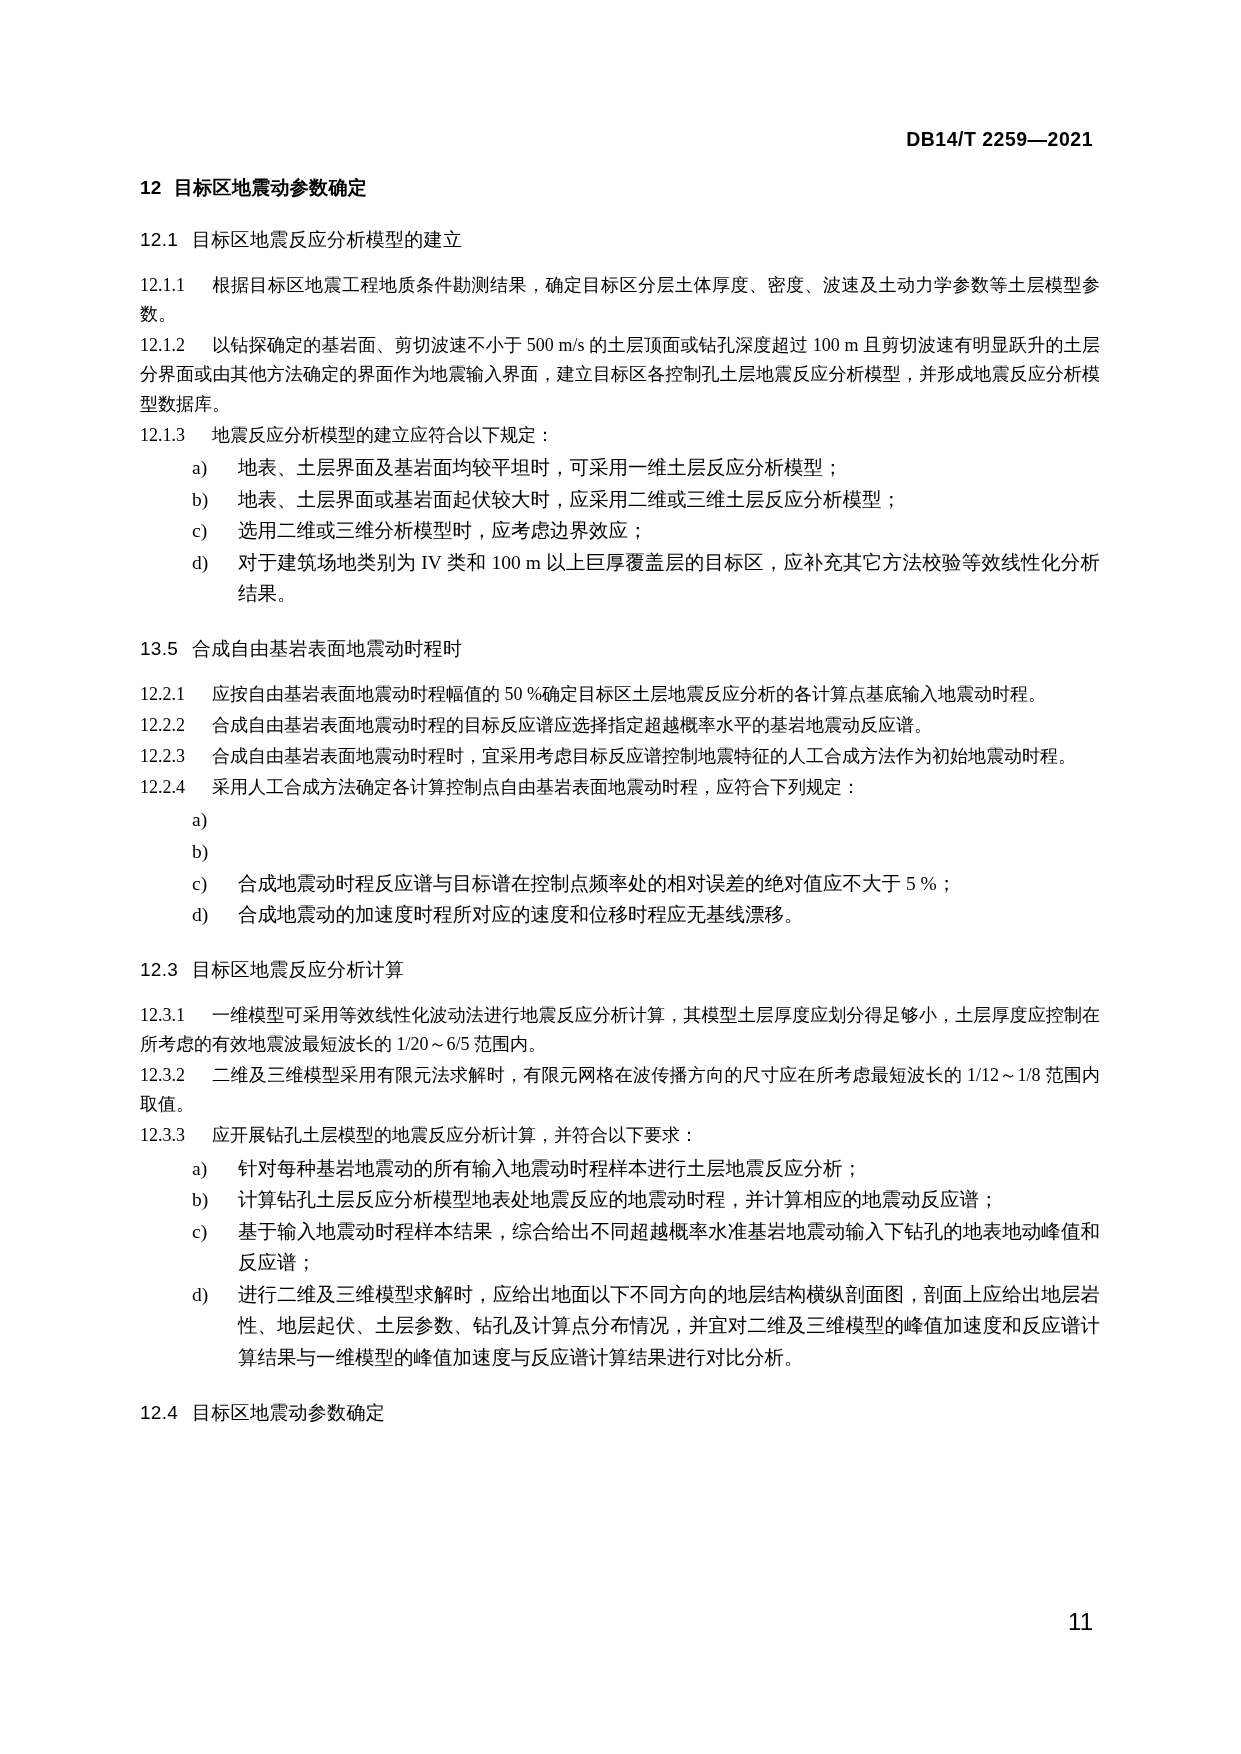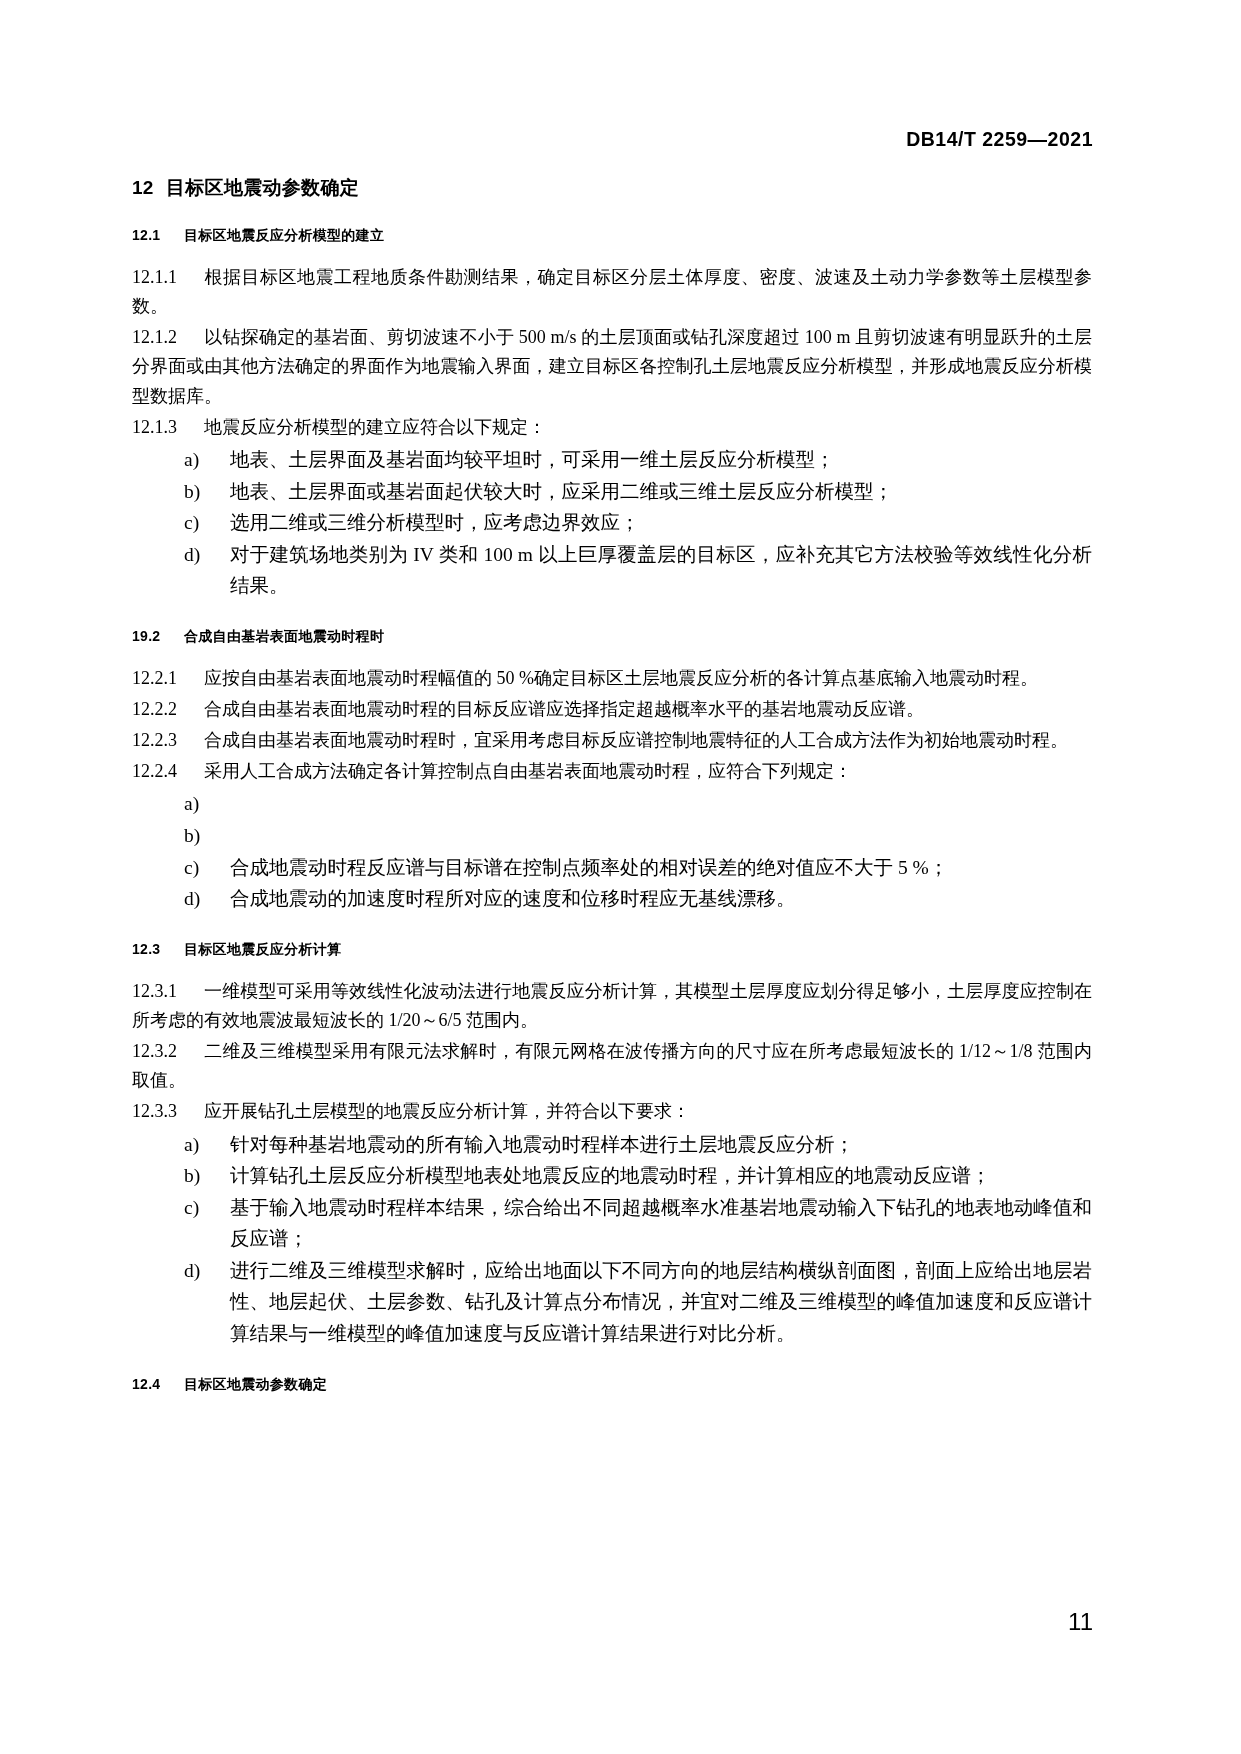--- a/index.html
+++ b/index.html
@@ -26,35 +26,35 @@
     top: 128px;
     right: 148px;
     font-family: "Liberation Sans", sans-serif;
     font-size: 19.5px;
     font-weight: bold;
     letter-spacing: 0.5px;
   }
   .content {
     position: absolute;
     top: 175px;
-    left: 132px;
+    left: 140px;
     width: 960px;
   }
   .h1 {
     font-family: "Liberation Sans", sans-serif;
     font-size: 19px;
     font-weight: bold;
     margin: 0 0 24px 0;
     letter-spacing: 0.3px;
   }
   .h1 .num { display: inline-block; min-width: 34px; }
   .h2 {
     font-family: "Liberation Sans", sans-serif;
-    font-size: 14px;
-    font-weight: bold;
+    font-size: 19px;
+    font-weight: normal;
     margin: 26px 0 18px 0;
     letter-spacing: 0.3px;
   }
   .h2 .num { display: inline-block; min-width: 52px; }
   .para {
     font-size: 18px;
     line-height: 1.62;
     margin: 0 0 2px 0;
     text-align: justify;
     text-justify: inter-ideograph;
@@ -140,21 +140,21 @@
         <span class="marker">c)</span>
         <span class="txt">选用二维或三维分析模型时，应考虑边界效应；</span>
       </li>
       <li>
         <span class="marker">d)</span>
         <span class="txt">对于建筑场地类别为 IV 类和 100 m 以上巨厚覆盖层的目标区，应补充其它方法校验等效线性化分析结果。</span>
       </li>
     </ul>
 
     <div class="h2">
-      <span class="num">19.2</span><span>合成自由基岩表面地震动时程时</span>
+      <span class="num">13.5</span><span>合成自由基岩表面地震动时程时</span>
     </div>
 
     <p class="para">
       <span class="num">12.2.1</span><span class="body">应按自由基岩表面地震动时程幅值的 50 %确定目标区土层地震反应分析的各计算点基底输入地震动时程。</span>
     </p>
 
     <p class="para">
       <span class="num">12.2.2</span><span class="body">合成自由基岩表面地震动时程的目标反应谱应选择指定超越概率水平的基岩地震动反应谱。</span>
     </p>
 

